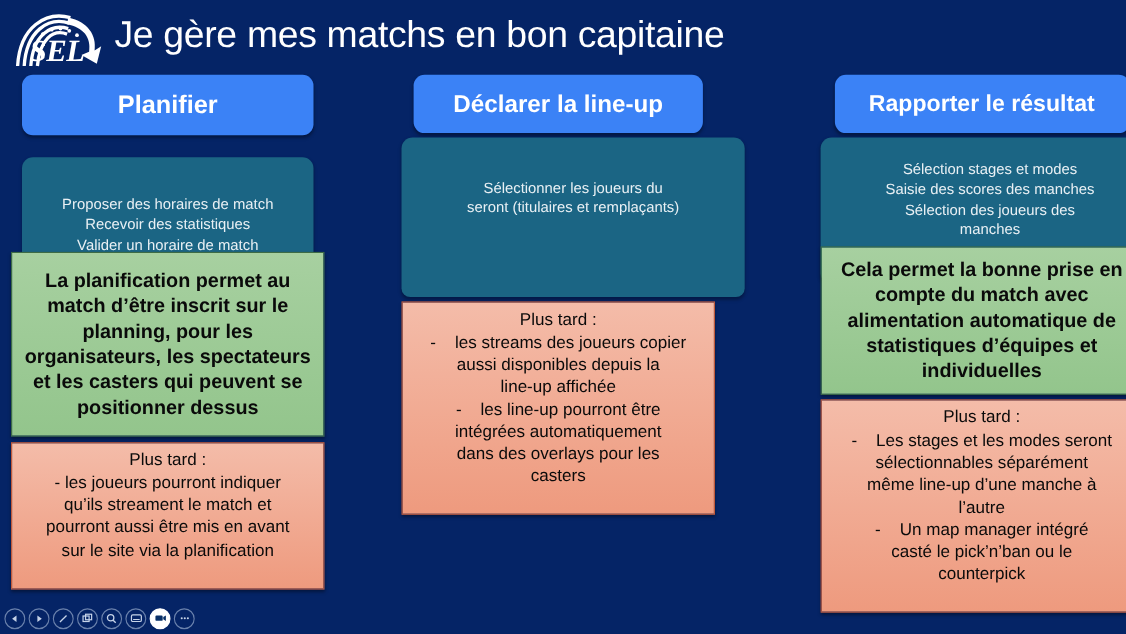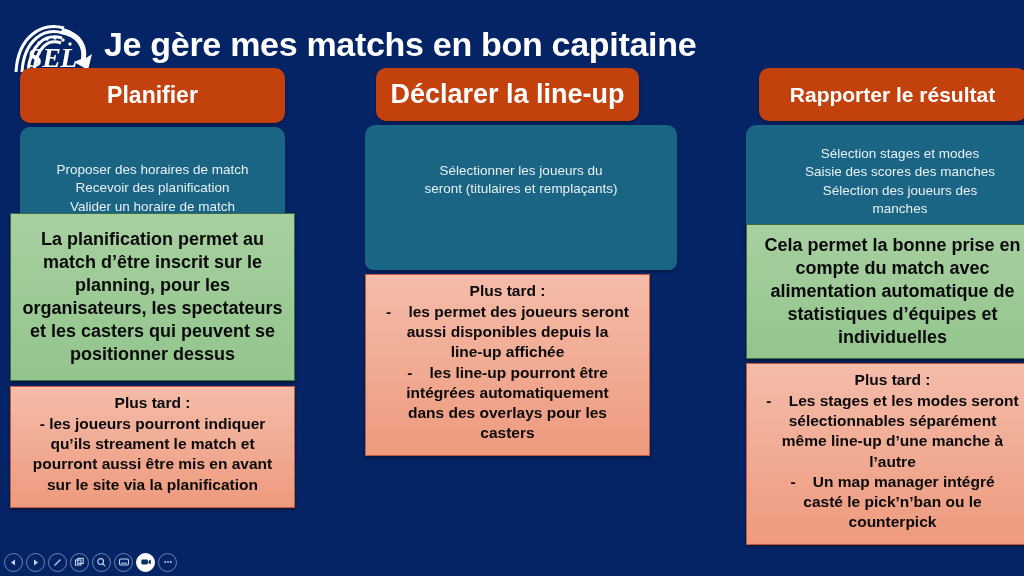--- a/index.html
+++ b/index.html
@@ -12,85 +12,85 @@
 
   body {
     background: #052466;
     font-family: "Liberation Sans", sans-serif;
     position: relative;
   }
 
   
   #header {
     position: absolute;
-    left: 0; top: 16px;
+    left: 0; top: 4px;
     width: 1004px;
     height: 64px;
     display: flex;
     align-items: center;
   }
 
   #logo {
     position: absolute;
     left: 6px;
     top: 2px;
     width: 96px;
     height: 58px;
   }
 
   #deck-title {
     position: absolute;
     left: 104px;
     top: 9px;
     width: 800px;
     font-size: 34px;
-    font-weight: 700;
+    font-weight: 400;
     color: #ffffff;
     letter-spacing: -0.3px;
     white-space: nowrap;
   }
 
   
   .column {
     position: absolute;
     top: 68px;
   }
   #col-1 { left: 10px;  width: 285px; }
   #col-2 { left: 365px; width: 285px; }
   #col-3 { left: 746px; width: 293px; }
 
   
   .step-header {
-    background: #c2410c;
+    background: #3b82f6;
     border-radius: 10px;
     color: #ffffff;
     font-weight: 700;
     text-align: right;
     display: flex;
     align-items: center;
     justify-content: center;
     padding: 6px 10px;
     box-shadow: 0 2px 3px rgba(0,0,0,.35);
   }
   #col-1 .step-header { width: 265px; margin: 0 auto; height: 55px; font-size: 23px; }
-  #col-2 .step-header { width: 263px; margin: 0 auto; height: 53px; font-size: 27px; }
+  #col-2 .step-header { width: 263px; margin: 0 auto; height: 53px; font-size: 22px; }
   #col-3 .step-header { width: 268px; margin: 0 auto; height: 53px; font-size: 21px; }
 
   
   .step-body {
     background: #1b6584;
     border-radius: 10px 10px 8px 8px;
     color: #e9f0f4;
     text-align: center;
     font-size: 13.5px;
     line-height: 1.36;
     padding-top: 34px;
     box-shadow: 0 2px 3px rgba(0,0,0,.3);
   }
-  #col-1 .step-body { width: 265px; margin: 4px auto 0; height: 117px; }
+  #col-1 .step-body { width: 265px; margin: 20px auto 0; height: 117px; }
   #col-2 .step-body { width: 312px; margin: 4px auto 0; height: 145px; padding-top: 37px; }
   #col-3 .step-body { width: 308px; margin: 4px auto 0; height: 132px; padding-top: 20px; }
 
   .step-body .line { display: block; }
 
   
   .benefit {
     background: linear-gradient(180deg, #a7d0a0 0%, #93c58c 100%);
     border: 1.5px solid #3d6b45;
     color: #0a0a0a;
@@ -105,24 +105,24 @@
   #col-2 .benefit { width: 285px; font-size: 17px; margin-top: -12px; min-height: 47px;
                     display:flex; align-items:center; justify-content:center; }
   #col-3 .benefit { width: 293px; font-size: 18px; margin-top: -33px; min-height: 135px;
                     display:flex; align-items:center; justify-content:center; }
 
   
   .later {
     background: linear-gradient(180deg, #f4bca9 0%, #ee9a7e 100%);
     border: 1.5px solid #c05a3a;
     color: #0a0a0a;
-    font-weight: 700;
+    font-weight: 400;
     text-align: center;
     line-height: 1.3;
-    padding: 6px 9px 12px;
+    padding: 6px 9px 24px;
     box-shadow: 0 2px 3px rgba(0,0,0,.4);
   }
   #col-1 .later { width: 285px; font-size: 15.5px; margin-top: 5px; }
   #col-2 .later { width: 285px; font-size: 15.5px; margin-top: 4px; }
   #col-3 .later { width: 293px; font-size: 15.5px; margin-top: 4px; }
 
   .later-title { display: block; margin-bottom: 1px; }
   .later-line  { display: block; }
 
   .bullet-row {
@@ -185,21 +185,21 @@
 
   <div id="deck-title">Je gère mes matchs en bon capitaine</div>
 </div>
 
 <div class="column" id="col-1">
 
   <div class="step-header">Planifier</div>
 
   <div class="step-body">
     <span class="line">Proposer des horaires de match</span>
-    <span class="line">Recevoir des planification</span>
+    <span class="line">Recevoir des statistiques</span>
     <span class="line">Valider un horaire de match</span>
   </div>
 
   <div class="benefit">
     <span>La planification permet au match d’être inscrit sur le planning, pour les organisateurs, les spectateurs et les casters qui peuvent se positionner dessus</span>
   </div>
 
   <div class="later">
     <span class="later-title">Plus tard :</span>
     <span class="later-line">- les joueurs pourront indiquer</span>
@@ -217,21 +217,21 @@
     <span class="line">Sélectionner les joueurs du</span>
     <span class="line">seront (titulaires et remplaçants)</span>
   </div>
 
 
   <div class="later">
     <span class="later-title">Plus tard :</span>
 
     <span class="bullet-row">
       <span class="dash">-</span>
-      &nbsp;&nbsp;&nbsp;<span>les permet des joueurs seront</span>
+      &nbsp;&nbsp;&nbsp;<span>les streams des joueurs copier</span>
     </span>
     <span class="later-line">aussi disponibles depuis la</span>
     <span class="later-line">line-up affichée</span>
 
     <span class="bullet-row">
       <span class="dash">-</span>
       &nbsp;&nbsp;&nbsp;<span>les line-up pourront être</span>
     </span>
     <span class="later-line">intégrées automatiquement</span>
     <span class="later-line">dans des overlays pour les</span>

